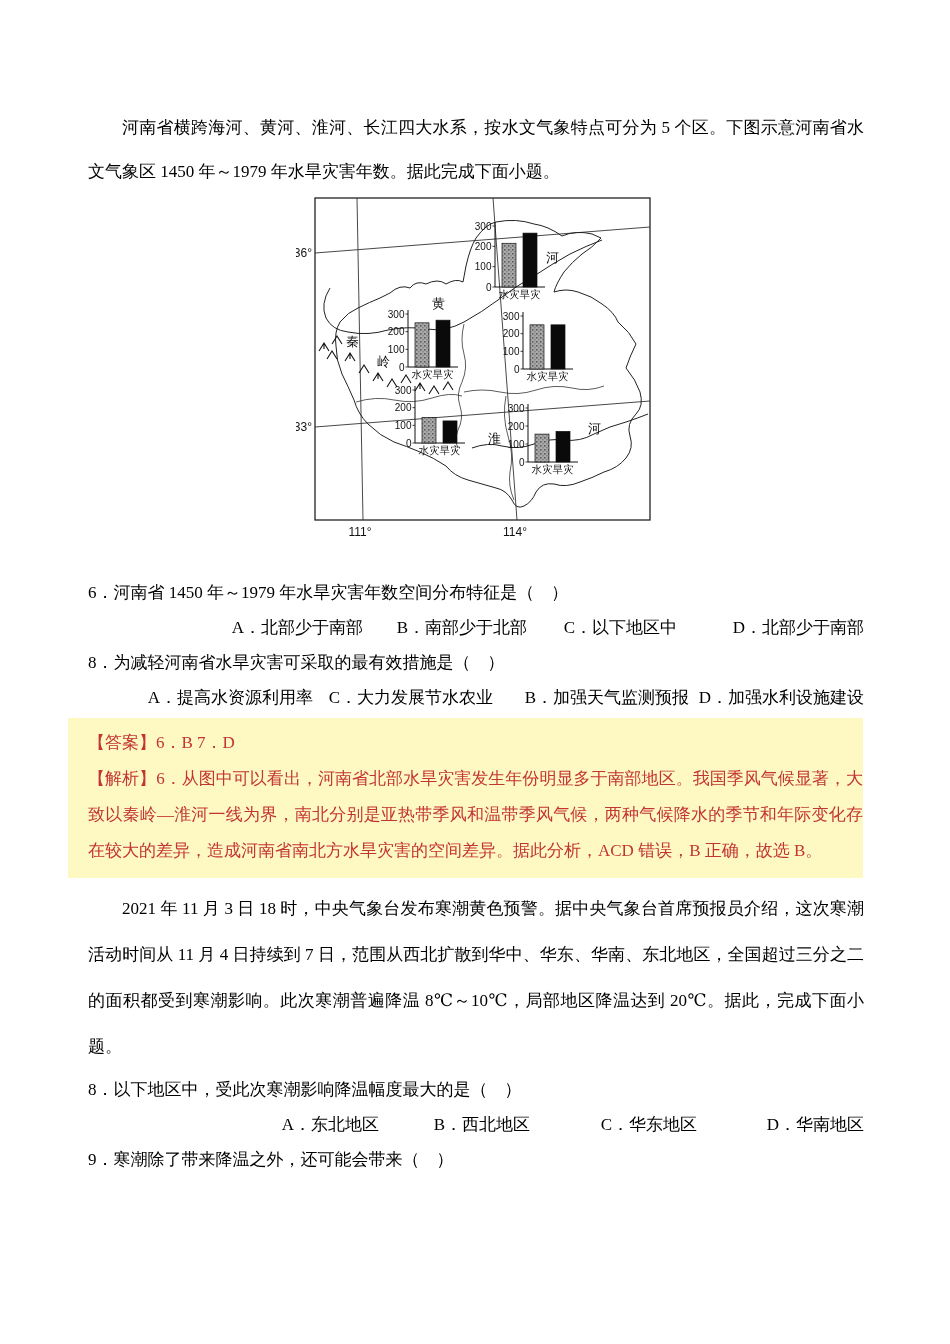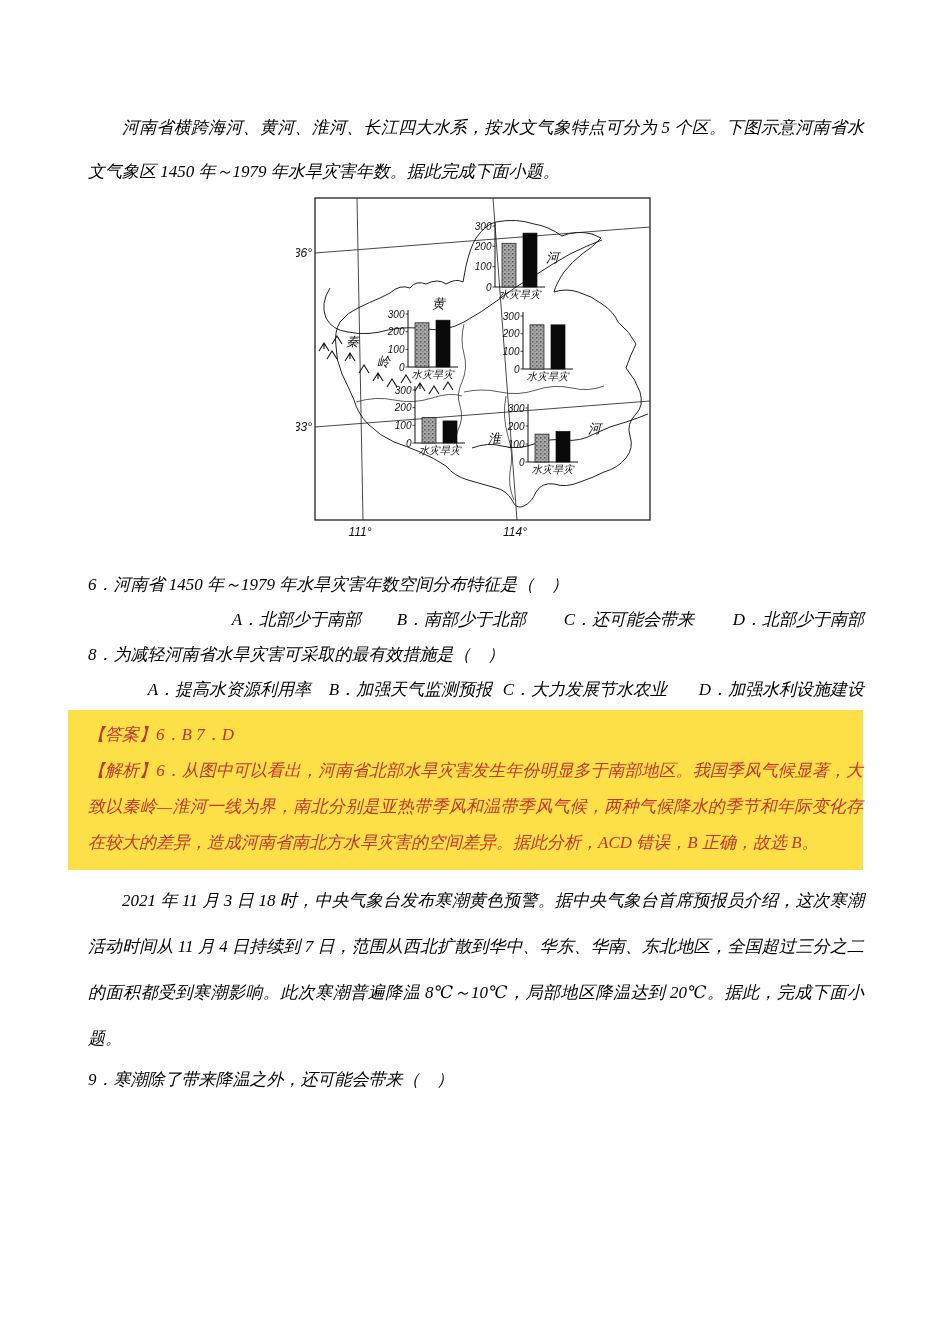--- a/index.html
+++ b/index.html
@@ -1,33 +1,33 @@
 <!DOCTYPE html>
 <html><head>
 <meta charset="utf-8">
 <style>
   html,body{margin:0;padding:0;}
   body{
     width:950px;height:1344px;background:#ffffff;color:#000;
     font-family:"Liberation Serif","DejaVu Serif",serif;
     font-size:17px;position:relative;overflow:hidden;
   }
-  .content{padding:106px 86px 0 88px;width:776px;font-style:italic;}
+  .content{padding:106px 86px 0 88px;width:776px;}
   .para{line-height:44px;text-align:justify;text-indent:2em;}
   .para2{line-height:46px;text-align:justify;text-indent:2em;}
   .figure-wrap{width:360px;margin:2px auto 0 auto;}
   .qline{line-height:35px;}
   .opts{display:flex;padding-left:17px;line-height:35px;justify-content:flex-end;}
   .answer-block{
-    background:#fde047;margin-left:-20px;width:795px;
+    background:#fef9c3;margin-left:-20px;width:795px;
     padding:7px 0 9px 20px;box-sizing:border-box;
   }
   .answer-block p{margin:0;line-height:36px;text-align:justify;}
   .red{color:#c33434;}
-  .qsec{margin-top:16px;}
+  .qsec{margin-top:24px;}
   svg text{font-family:"Liberation Sans","DejaVu Sans",sans-serif;}
   .tick{font-size:10px;fill:#111;}
   .cat{font-size:10.5px;fill:#111;}
   .geo{font-size:12px;fill:#111;}
   .plab{font-size:13px;fill:#111;}
 </style>
 </head>
 <body>
 
 <div class="content">
@@ -191,38 +191,47 @@
           <text x="267" y="277" text-anchor="middle" class="cat">旱灾</text>
         </g>
     </svg>
   </div>
 
   <div class="qsec">
     <div class="qline">6．河南省 1450 年～1979 年水旱灾害年数空间分布特征是（　）</div>
     <div class="opts">
       <span style="width:165px">A．北部少于南部</span>
       <span style="width:167px">B．南部少于北部</span>
-      <span style="width:169px">C．还可能会带来</span>
+      <span style="width:169px">C．以下地区中</span>
       <span>D．北部少于南部</span>
     </div>
   </div>
 
   <div>
     <div class="qline">8．为减轻河南省水旱灾害可采取的最有效措施是（　）</div>
     <div class="opts">
       <span style="width:181px">A．提高水资源利用率</span>
+      <span style="width:196px">C．大力发展节水农业</span>
       <span style="width:174px">B．加强天气监测预报</span>
-      <span style="width:196px">C．大力发展节水农业</span>
       <span>D．加强水利设施建设</span>
     </div>
   </div>
 
   <div class="answer-block" style="margin-top:3px;">
     <p class="red">【答案】6．B 7．D</p>
     <p class="red">【解析】6．从图中可以看出，河南省北部水旱灾害发生年份明显多于南部地区。我国季风气候显著，大致以秦岭—淮河一线为界，南北分别是亚热带季风和温带季风气候，两种气候降水的季节和年际变化存在较大的差异，造成河南省南北方水旱灾害的空间差异。据此分析，ACD 错误，B 正确，故选 B。</p>
   </div>
 
   <p class="para2" style="margin:8px 0 0 0;">2021 年 11 月 3 日 18 时，中央气象台发布寒潮黄色预警。据中央气象台首席预报员介绍，这次寒潮活动时间从 11 月 4 日持续到 7 日，范围从西北扩散到华中、华东、华南、东北地区，全国超过三分之二的面积都受到寒潮影响。此次寒潮普遍降温 8℃～10℃，局部地区降温达到 20℃。据此，完成下面小题。</p>
 
+  <div style="margin-top:2px;">
+    <div class="qline">8．以下地区中，受此次寒潮影响降温幅度最大的是（　）</div>
+    <div class="opts">
+      <span style="width:152px">A．东北地区</span>
+      <span style="width:167px">B．西北地区</span>
+      <span style="width:166px">C．华东地区</span>
+      <span>D．华南地区</span>
+    </div>
+  </div>
 
   <div class="qline">9．寒潮除了带来降温之外，还可能会带来（　）</div>
 
 </div>
 
 </body></html>

